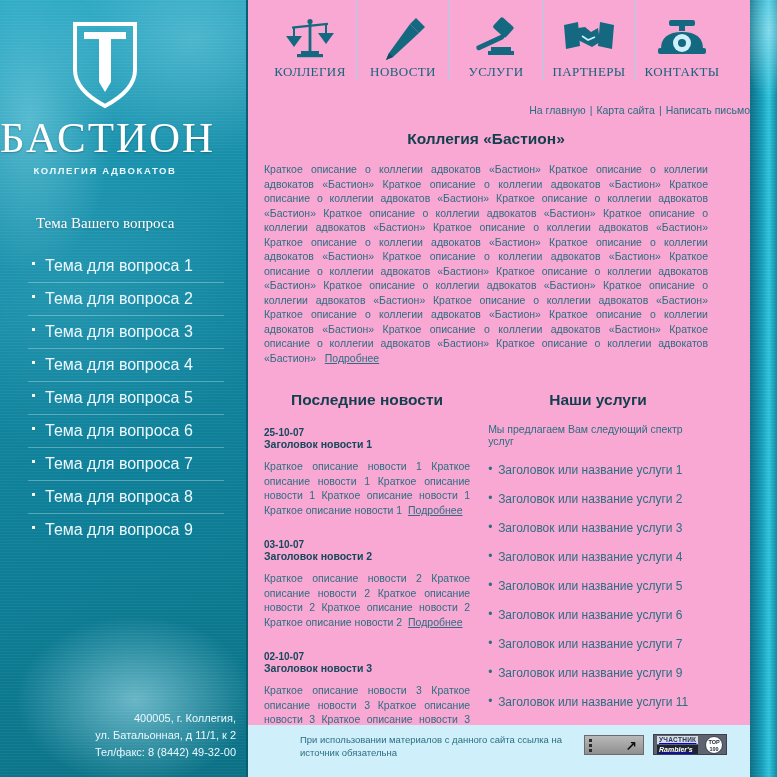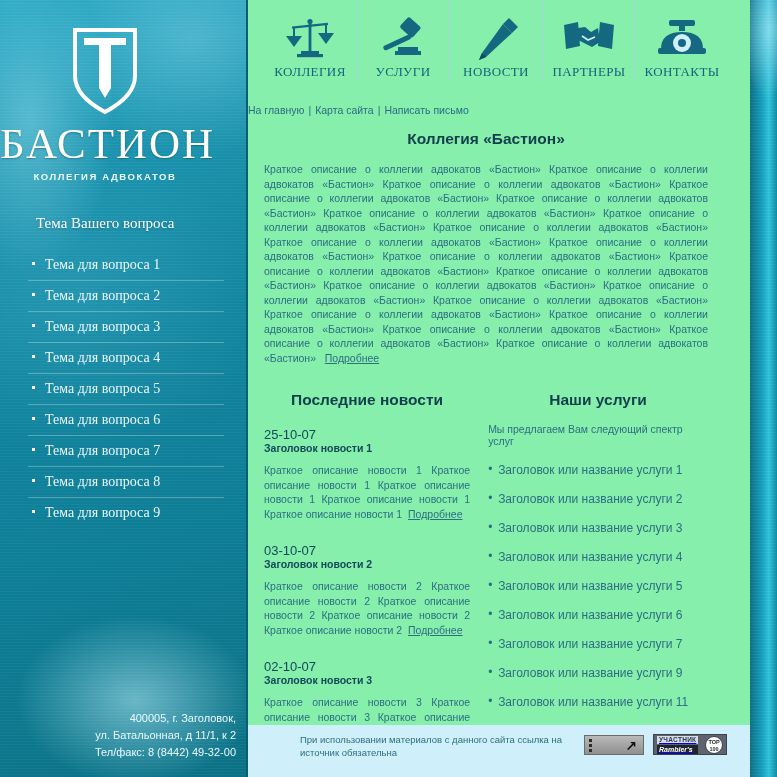--- a/index.html
+++ b/index.html
@@ -22,21 +22,21 @@
     border-right:2px solid #0a5f73;
     box-sizing:border-box;
   }
   .scanlines{
     position:absolute;left:0;top:0;width:100%;height:100%;
     background:repeating-linear-gradient(to bottom, rgba(255,255,255,.045) 0px, rgba(255,255,255,.045) 1px, rgba(0,0,0,0) 1px, rgba(0,0,0,0) 3px);
     pointer-events:none;
   }
 
   
-  .logo-wrap{position:absolute;left:0;top:24px;width:210px;text-align:center;}
+  .logo-wrap{position:absolute;left:0;top:18px;width:210px;text-align:center;}
   .shield{margin:0 auto;display:block;}
   .logo-name{
     font-family:"Liberation Serif","DejaVu Serif",serif;
     color:#ffffff;font-size:43px;letter-spacing:2px;line-height:1;
     margin-top:6px;text-shadow:0 1px 2px rgba(0,40,55,.35);
   }
   .logo-sub{
     color:#eafaff;font-size:9.5px;letter-spacing:1.6px;font-weight:bold;
     margin-top:6px;
   }
@@ -44,24 +44,23 @@
   
   .q-title{
     position:absolute;left:22px;top:215px;width:210px;
     font-family:"Liberation Serif","DejaVu Serif",serif;
     color:#ffffff;font-size:15px;line-height:1.1;
     text-shadow:0 1px 2px rgba(0,40,55,.3);
     margin-left:14px;
   }
   .q-list{position:absolute;left:28px;top:250px;width:196px;list-style:none;margin:0;padding:0;}
   .q-list li{
-    position:relative;color:#eef9ff;font-size:14px;
+    position:relative;color:#eef9ff;font-size:16px;
     padding:7px 0 7px 17px;
     border-bottom:1px solid rgba(255,255,255,.28);
-    font-family:Liberation Serif, serif;
   }
   .q-list li:last-child{border-bottom:none;}
   .q-list li::before{
     content:"";position:absolute;left:4px;top:12px;width:3px;height:3px;background:#ffffff;
   }
 
   
   .address{
     position:absolute;left:0;top:710px;width:236px;text-align:right;
     color:#eaf9ff;font-size:11px;line-height:17px;
@@ -75,63 +74,63 @@
       linear-gradient(to right,#0b6e84 0%, #169fbb 45%, #2fc2da 70%, #0d8aa3 100%);
   }
   .right-strip .scan{
     position:absolute;inset:0;
     background:repeating-linear-gradient(to bottom, rgba(255,255,255,.05) 0px, rgba(255,255,255,.05) 1px, rgba(0,0,0,0) 1px, rgba(0,0,0,0) 3px);
   }
 
   
   .content{
     position:absolute;left:248px;top:0;width:502px;height:777px;
-    background:#86efac;
+    background:#f9a8d4;
   }
 
   
   .nav{
     position:relative;height:98px;display:flex;align-items:flex-start;
     padding-left:16px;box-sizing:border-box;
   }
   .nav-item{
     position:relative;width:92px;padding-top:14px;text-align:center;
     text-decoration:none;display:block;
   }
   .nav-item + .nav-item{border-left:1px solid #9fd5e6;}
   .nav-icon{height:48px;display:flex;align-items:flex-end;justify-content:center;}
   .nav-label{
     font-family:"Liberation Serif","DejaVu Serif",serif;
     color:#15637a;font-size:13px;letter-spacing:.4px;margin-top:4px;white-space:nowrap;
   }
 
   
   .toplinks{
-    padding-right:40px;font-size:10.5px;color:#2a6e82;
+    text-align:right;font-size:10.5px;color:#2a6e82;
     margin-top:6px;
   }
   .toplinks a{color:#2a6e82;text-decoration:none;}
   .toplinks .sep{color:#2a6e82;margin:0 4px;}
 
   
   .body-wrap{padding:14px 42px 0 16px;}
   h2.sec{
     font-size:15.5px;color:#123f4d;font-weight:bold;margin:0 0 14px 0;text-align:center;
   }
   p.lead{
     font-size:10.5px;line-height:14.5px;color:#2c6f82;text-align:justify;margin:0;
   }
   a.more{color:#2c6f82;text-decoration:underline;white-space:nowrap;}
 
   
   .cols{display:flex;margin-top:26px;}
   .col-news{width:243px;padding-right:18px;box-sizing:border-box;}
   .col-serv{width:240px;box-sizing:border-box;}
   .news-item{margin-bottom:22px;}
-  .news-date{font-size:13px;font-weight:normal;color:#14485a;margin-top:18px;}
+  .news-date{font-size:10px;font-weight:bold;color:#14485a;margin-top:18px;}
   .news-head{font-size:10.5px;font-weight:bold;color:#14485a;margin-bottom:9px;}
   .news-text{font-size:10.5px;line-height:14.5px;color:#2c6f82;text-align:justify;margin:0;}
 
   .serv-intro{font-size:10.5px;color:#2c6f82;margin:0 0 16px 0;}
   .serv-list{list-style:none;margin:0;padding:0;}
   .serv-list li{
     position:relative;font-size:12px;color:#2c6f82;padding-left:10px;margin-bottom:15px;
   }
   .serv-list li::before{content:"•";position:absolute;left:0;top:-1px;}
 
@@ -200,21 +199,21 @@
       <li><span>Тема для вопроса 3</span></li>
       <li><span>Тема для вопроса 4</span></li>
       <li><span>Тема для вопроса 5</span></li>
       <li><span>Тема для вопроса 6</span></li>
       <li><span>Тема для вопроса 7</span></li>
       <li><span>Тема для вопроса 8</span></li>
       <li><span>Тема для вопроса 9</span></li>
     </ul>
 
     <div class="address">
-      <div>400005, г. Заголовок,</div>
+      <div>400005, г. Коллегия,</div>
       <div>ул. Батальонная, д 11/1, к 2</div>
       <div>Тел/факс: 8 (8442) 49-32-00</div>
     </div>
   </div>
 
   <div class="content">
 
     <div class="nav">
 
       <a class="nav-item" href="#">
@@ -233,41 +232,41 @@
             </g>
           </svg>
         </span>
         <span class="nav-label">КОЛЛЕГИЯ</span>
       </a>
 
       <a class="nav-item" href="#">
         <span class="nav-icon">
           <svg width="52" height="46" viewBox="0 0 52 46">
             <g fill="#14687f">
+              <path d="M39 2 L48 11 L42 17 L33 8 Z"></path>
+              <path d="M33 8 L42 17 L16 41 L9 44 L12 37 Z"></path>
+              <path d="M12 37 L9 44 L16 41 Z" fill="#0d4d60"></path>
+            </g>
+          </svg>
+        </span>
+        <span class="nav-label">НОВОСТИ</span>
+      </a>
+
+      <a class="nav-item" href="#">
+        <span class="nav-icon">
+          <svg width="52" height="46" viewBox="0 0 52 46">
+            <g fill="#14687f">
               <rect x="25" y="4" width="17" height="14" rx="2" transform="rotate(42 33 11)"></rect>
               <rect x="5" y="24" width="30" height="5" rx="2.5" transform="rotate(-25 20 26)"></rect>
               <rect x="18" y="35" width="26" height="4"></rect>
               <rect x="21" y="31" width="20" height="4"></rect>
             </g>
           </svg>
         </span>
         <span class="nav-label">УСЛУГИ</span>
-      </a>
-
-      <a class="nav-item" href="#">
-        <span class="nav-icon">
-          <svg width="52" height="46" viewBox="0 0 52 46">
-            <g fill="#14687f">
-              <path d="M39 2 L48 11 L42 17 L33 8 Z"></path>
-              <path d="M33 8 L42 17 L16 41 L9 44 L12 37 Z"></path>
-              <path d="M12 37 L9 44 L16 41 Z" fill="#0d4d60"></path>
-            </g>
-          </svg>
-        </span>
-        <span class="nav-label">НОВОСТИ</span>
       </a>
 
       <a class="nav-item" href="#">
         <span class="nav-icon">
           <svg width="54" height="46" viewBox="0 0 54 46">
             <g fill="#14687f">
               <path d="M2 9 L16 6 L18 30 L4 33 Z"></path>
               <path d="M52 9 L38 6 L36 30 L50 33 Z"></path>
               <path d="M16 12 L23 11 L29 16 L36 12 L38 26 L30 31 L22 27 L16 24 Z"></path>
               <path d="M20 20 L26 24 L33 21" stroke="#cfeffa" stroke-width="1.6" fill="none"></path>

